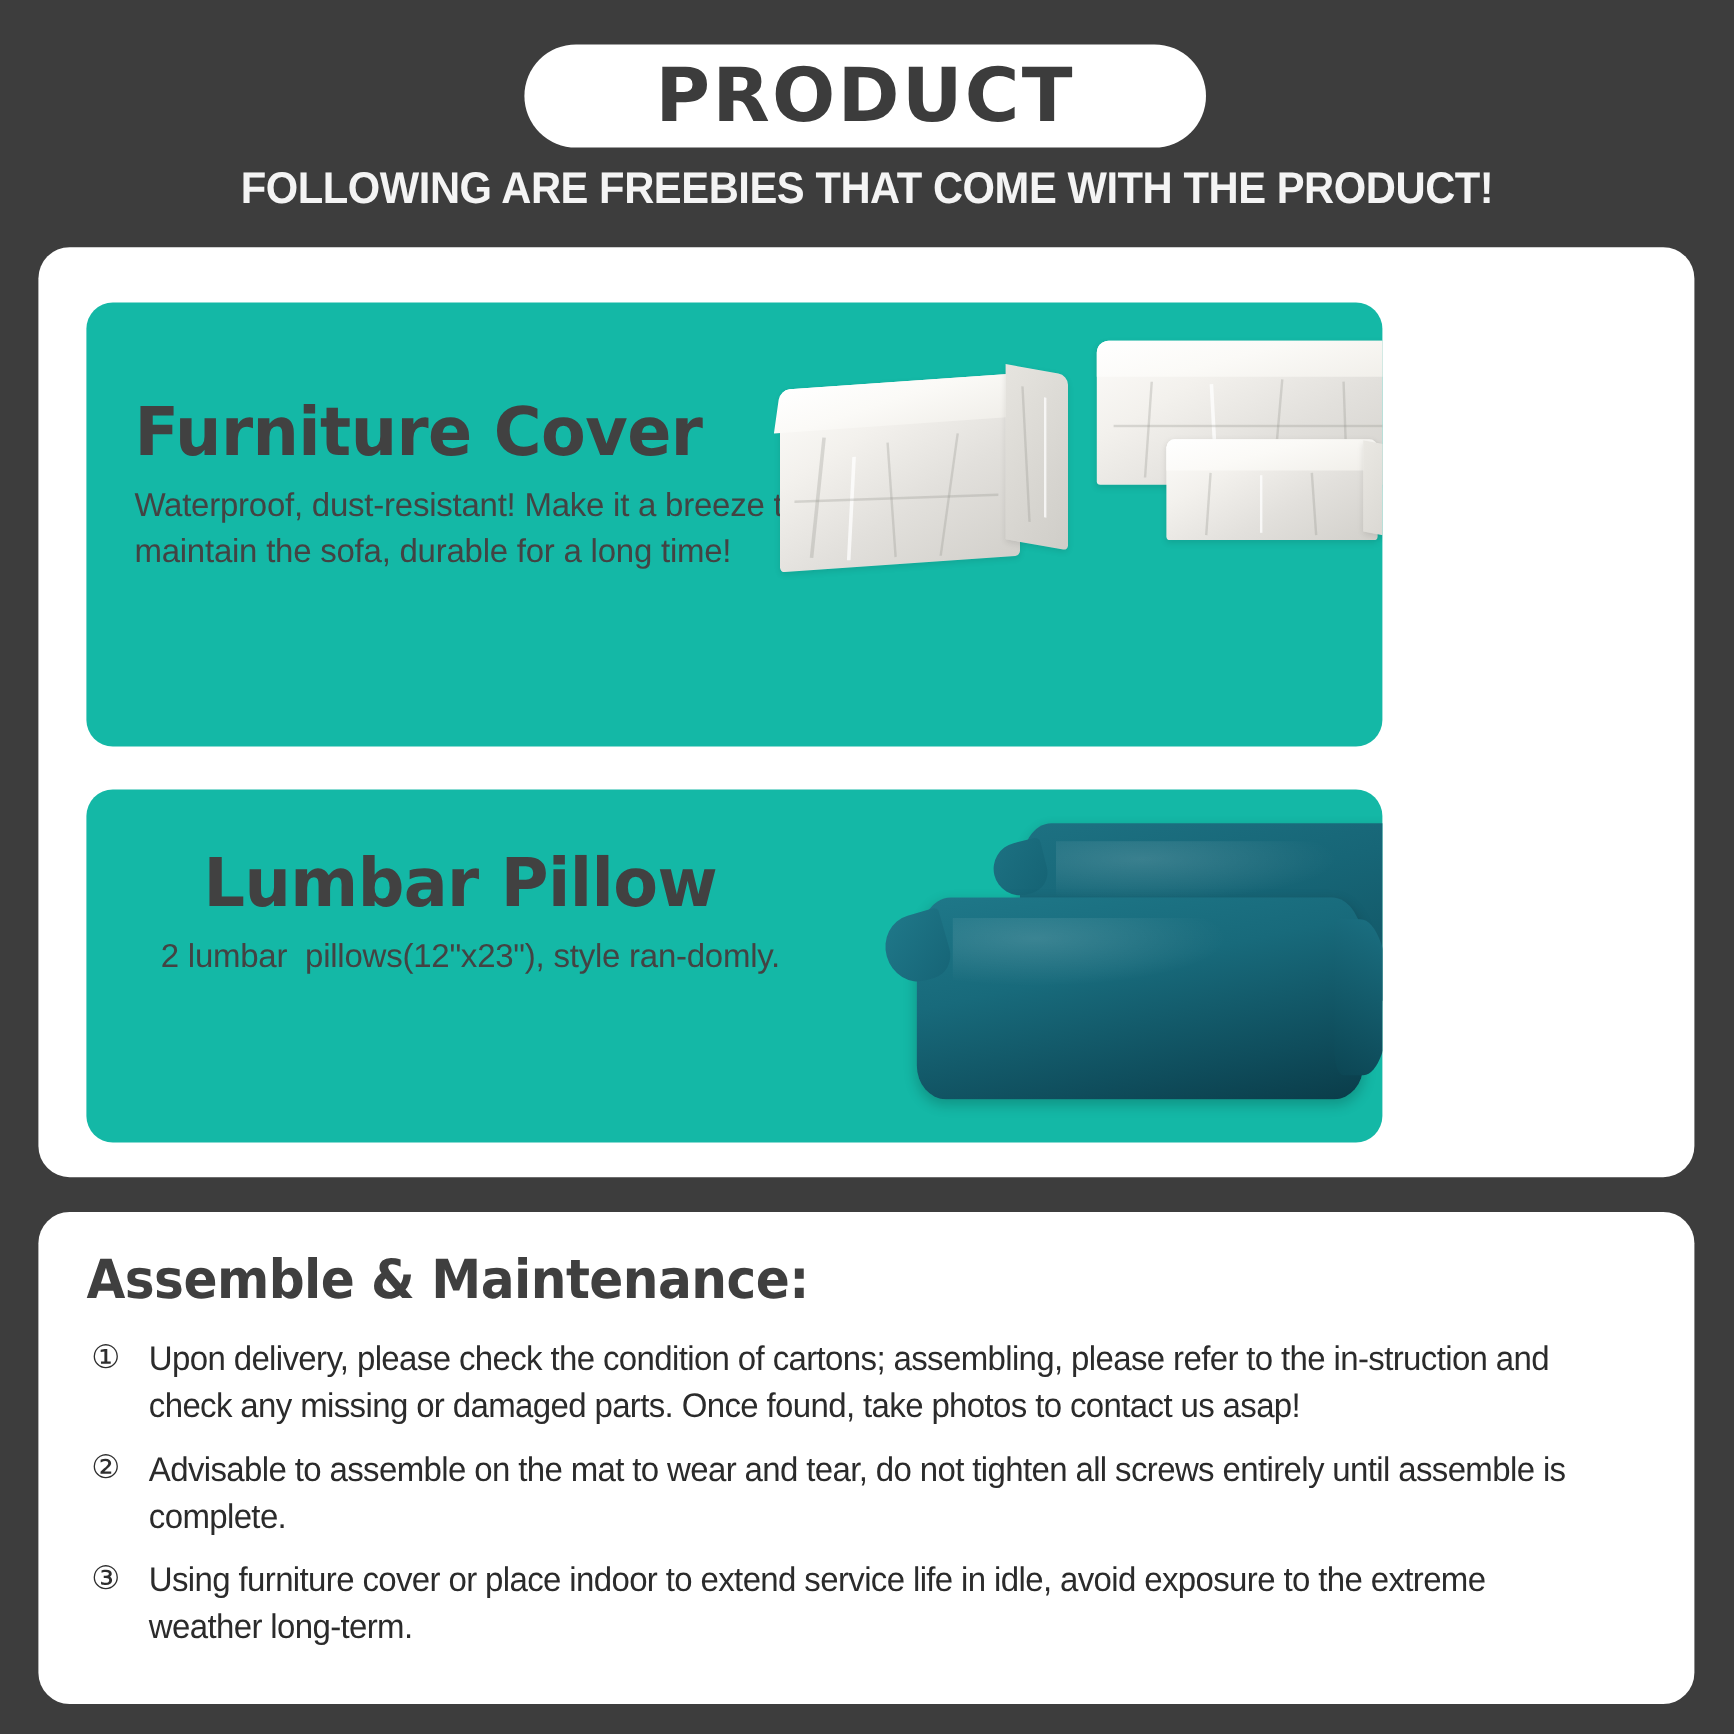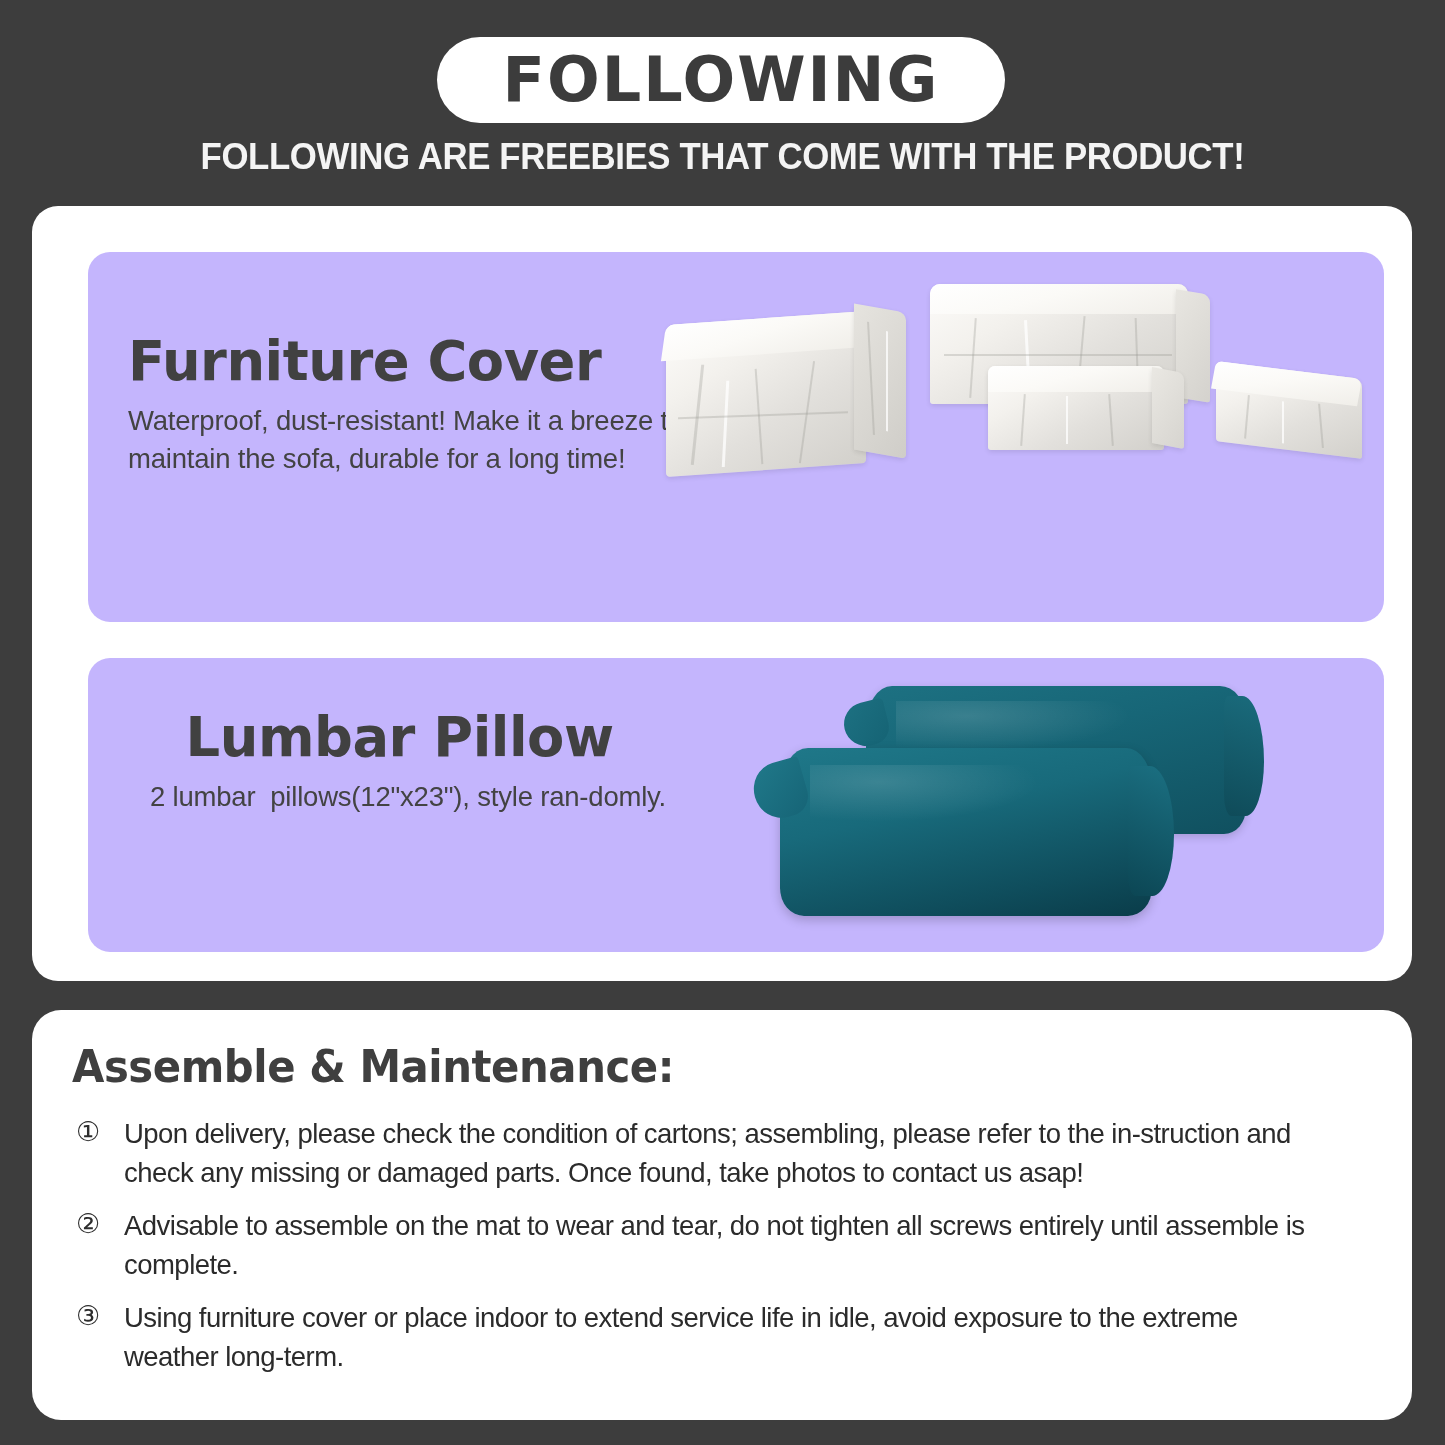--- a/index.html
+++ b/index.html
@@ -30,26 +30,26 @@
     font-size:37px; font-weight:700; color:#f4f4f4;
     letter-spacing:-0.4px;
     transform:scaleX(0.94); transform-origin:center;
   }
 
   
   .card {
     position:absolute; background:#ffffff; border-radius:26px;
   }
   #freebies-card { left:32px; top:206px; width:1380px; height:775px; }
-  #maintenance-card { left:32px; top:1010px; width:1380px; height:410px;border-radius:29px; }
+  #maintenance-card { left:32px; top:1010px; width:1380px; height:410px; }
 
   
   .freebie-panel {
-    position:absolute; left:56px; width:1296px;
-    background:#c4b5fd; border-radius:22px; overflow:hidden;
+    position:absolute; left:40px; width:1080px;
+    background:#14b8a6; border-radius:22px; overflow:hidden;
   }
   #panel-cover  { top:46px;  height:370px; }
   #panel-pillow { top:452px; height:294px; }
 
   .panel-text { position:absolute; left:40px; }
   #panel-cover .panel-text  { top:80px;  width:560px; }
   #panel-pillow .panel-text { top:50px;  width:560px;text-align:center; }
 
   .freebie-title {
     font-family:"DejaVu Sans", sans-serif;
@@ -151,21 +151,21 @@
     font-size:28.5px; font-weight:400; color:#2b2b2b;
     line-height:1.37; letter-spacing:-0.55px;
     transform:scaleX(0.965); transform-origin:left top;
   }
 </style>
 </head>
 <body>
 
 <div class="header">
   <div class="title-pill">
-    <span class="title-pill-text">FOLLOWING</span>
+    <span class="title-pill-text">PRODUCT</span>
   </div>
   <div class="subtitle">FOLLOWING ARE FREEBIES THAT COME WITH THE PRODUCT!</div>
 </div>
 
 <div class="card" id="freebies-card">
 
   <div class="freebie-panel" id="panel-cover">
     <div class="panel-text">
       <div class="freebie-title">Furniture Cover</div>
       <div class="freebie-desc">Waterproof, dust-resistant! Make it a breeze to maintain the sofa, durable for a long time!</div>

